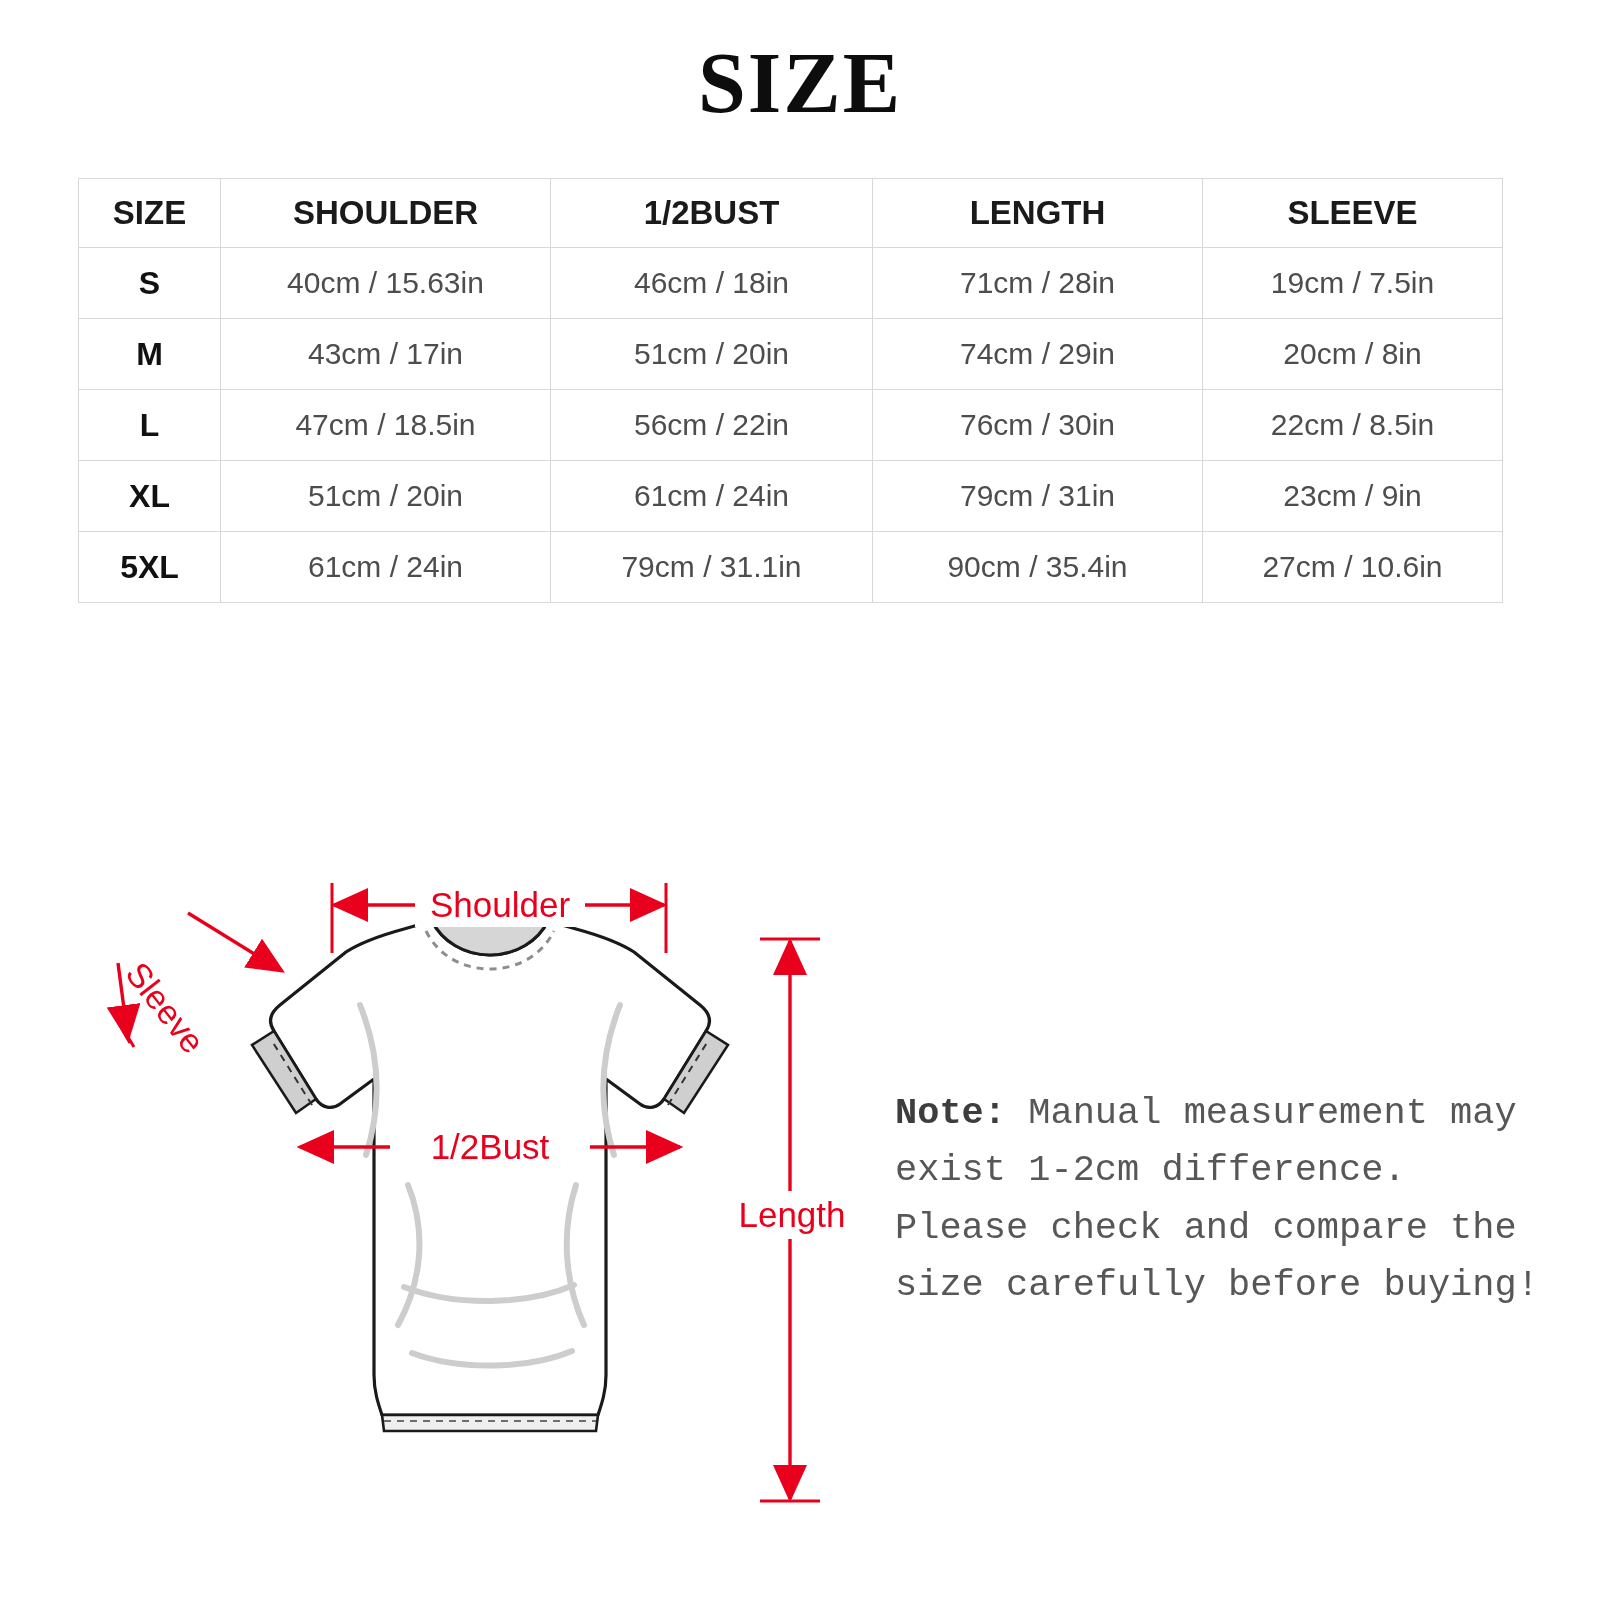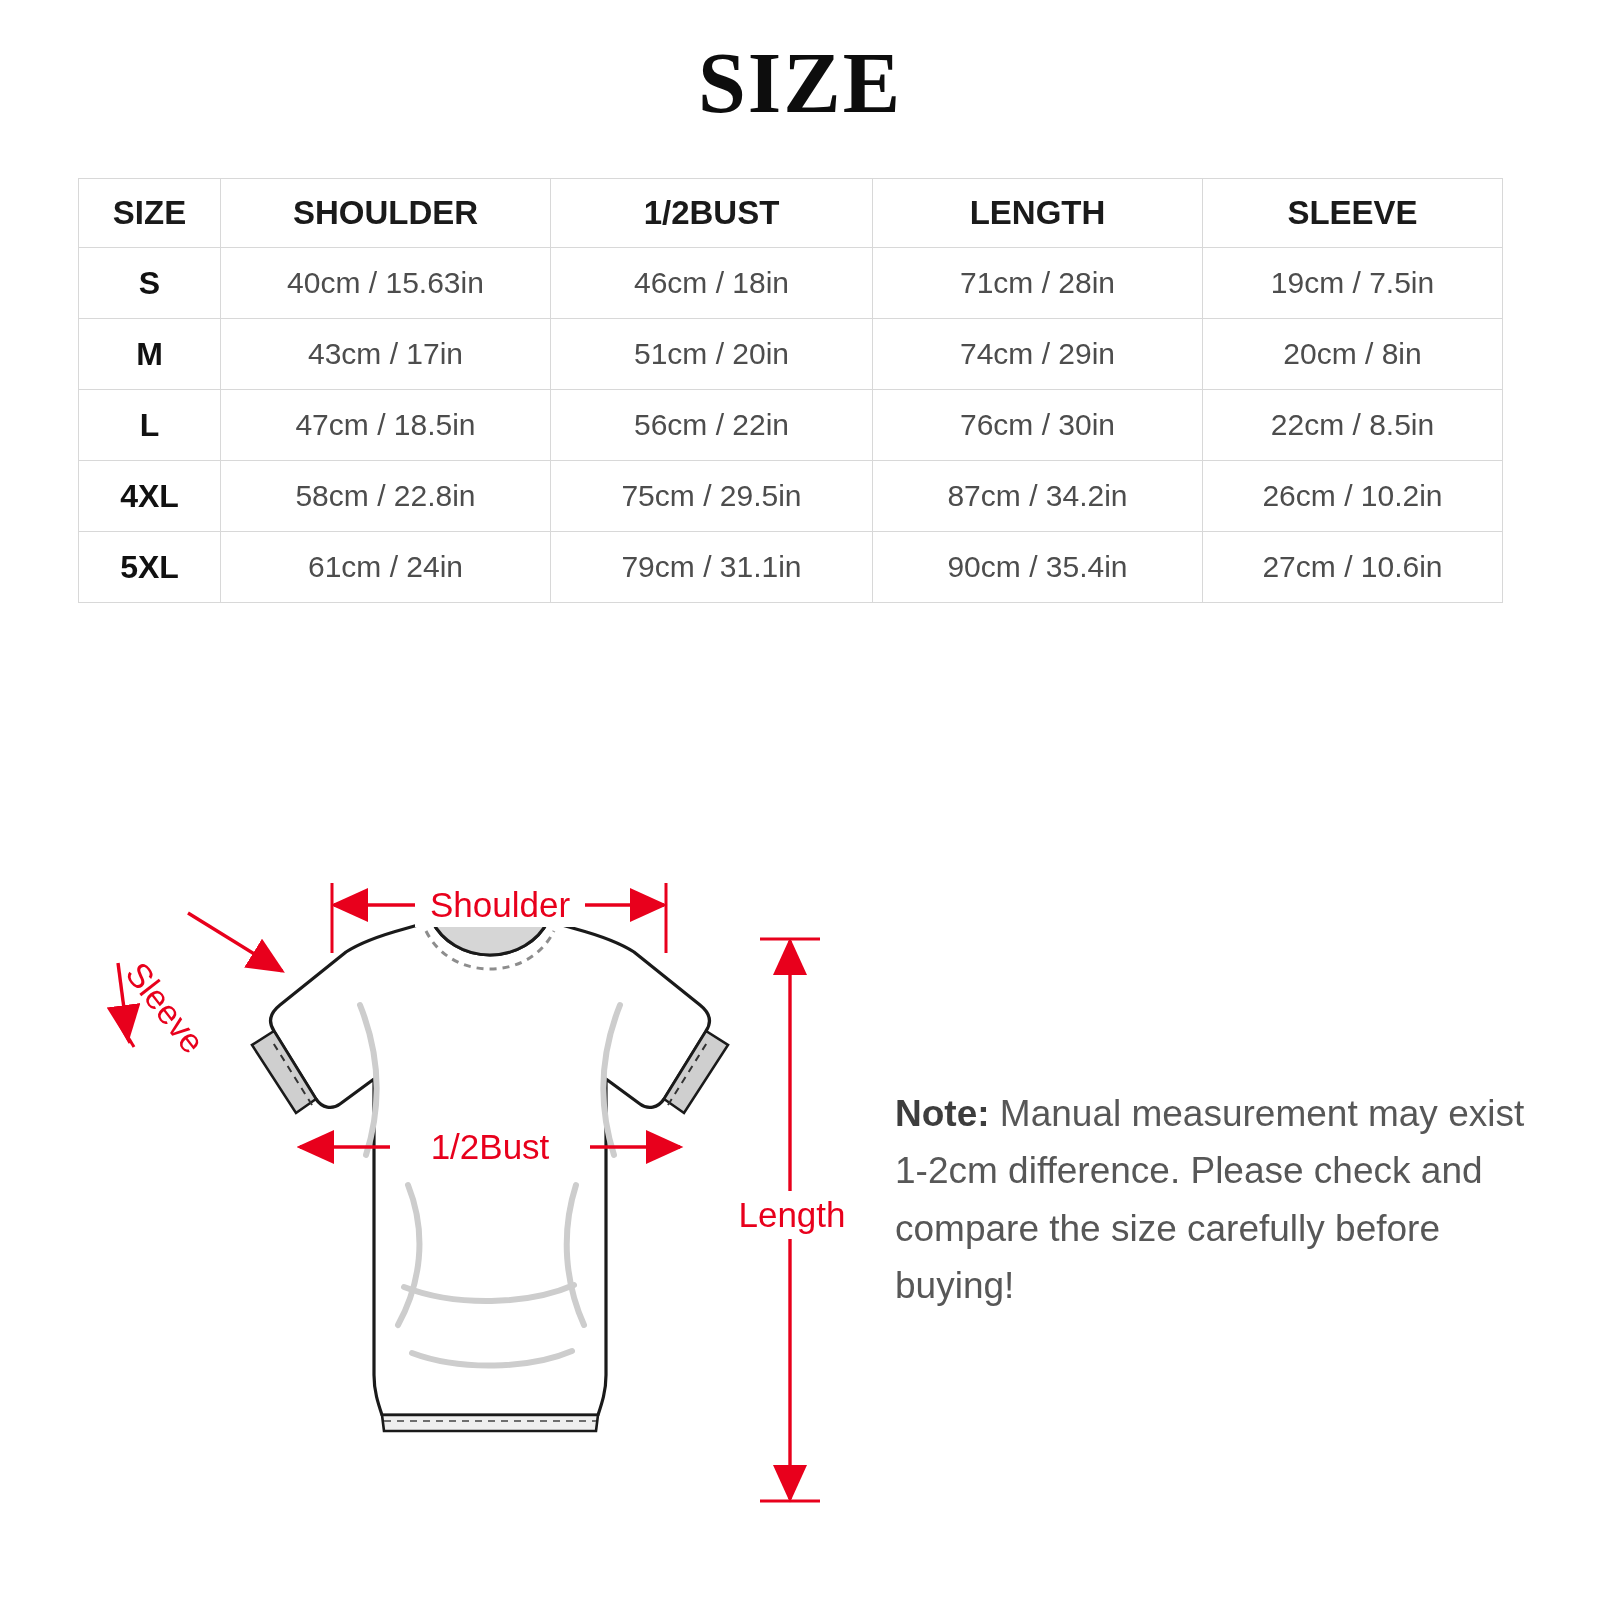--- a/index.html
+++ b/index.html
@@ -74,20 +74,21 @@
     height: 700px;
   }
   #note {
     position: absolute;
     left: 895px;
     top: 1085px;
     width: 650px;
     font-size: 37px;
     line-height: 1.55;
     color: #575757;
+    font-family: Liberation Mono, monospace;
   }
   #note b {
     color: #3d3d3d;
     font-weight: 700;
   }
   .red-label {
     fill: #e8001c;
     font-family: "Liberation Sans", sans-serif;
   }
 </style>
@@ -130,25 +131,25 @@
         <td class="val-cell">20cm / 8in</td>
       </tr>
       <tr>
         <td class="size-cell">L</td>
         <td class="val-cell">47cm / 18.5in</td>
         <td class="val-cell">56cm / 22in</td>
         <td class="val-cell">76cm / 30in</td>
         <td class="val-cell">22cm / 8.5in</td>
       </tr>
       <tr>
-        <td class="size-cell">4XL</td>
-        <td class="val-cell">58cm / 22.8in</td>
-        <td class="val-cell">75cm / 29.5in</td>
-        <td class="val-cell">87cm / 34.2in</td>
-        <td class="val-cell">26cm / 10.2in</td>
+        <td class="size-cell">XL</td>
+        <td class="val-cell">51cm / 20in</td>
+        <td class="val-cell">61cm / 24in</td>
+        <td class="val-cell">79cm / 31in</td>
+        <td class="val-cell">23cm / 9in</td>
       </tr>
       <tr>
         <td class="size-cell">5XL</td>
         <td class="val-cell">61cm / 24in</td>
         <td class="val-cell">79cm / 31.1in</td>
         <td class="val-cell">90cm / 35.4in</td>
         <td class="val-cell">27cm / 10.6in</td>
       </tr>
     </tbody>
   </table>

